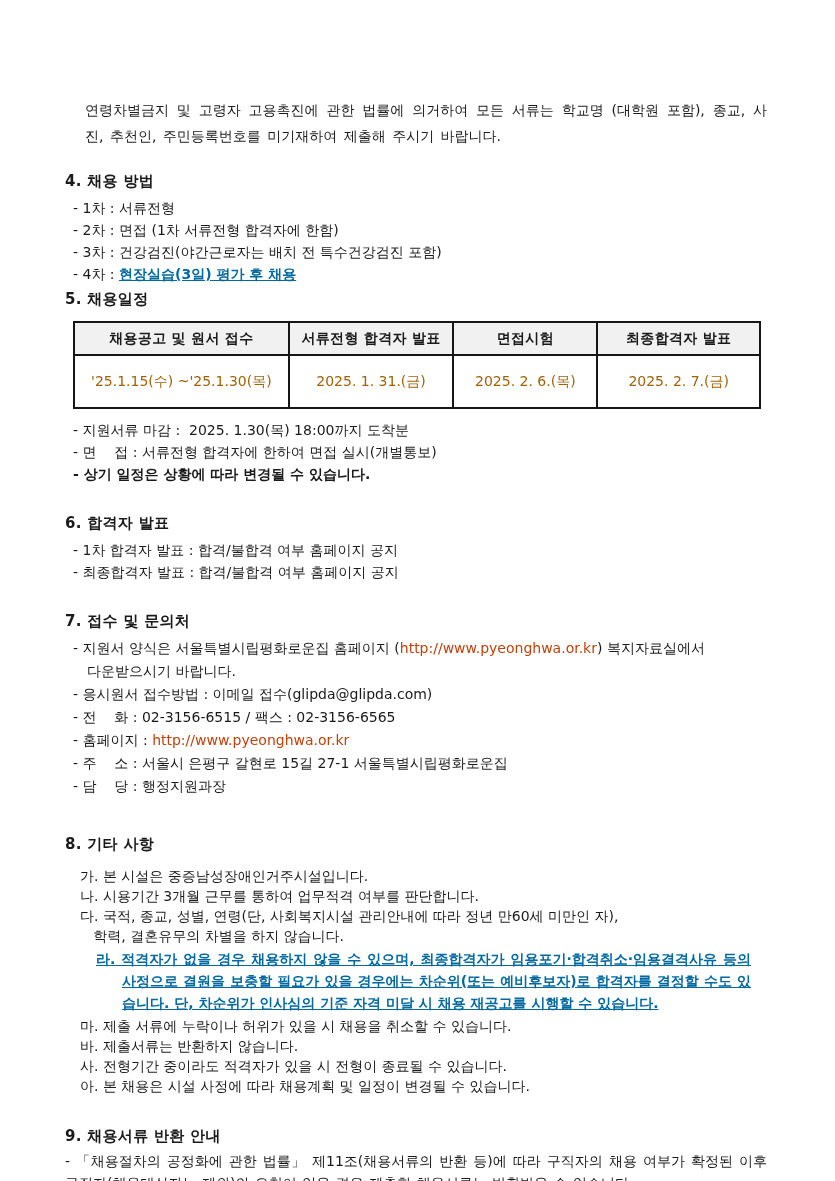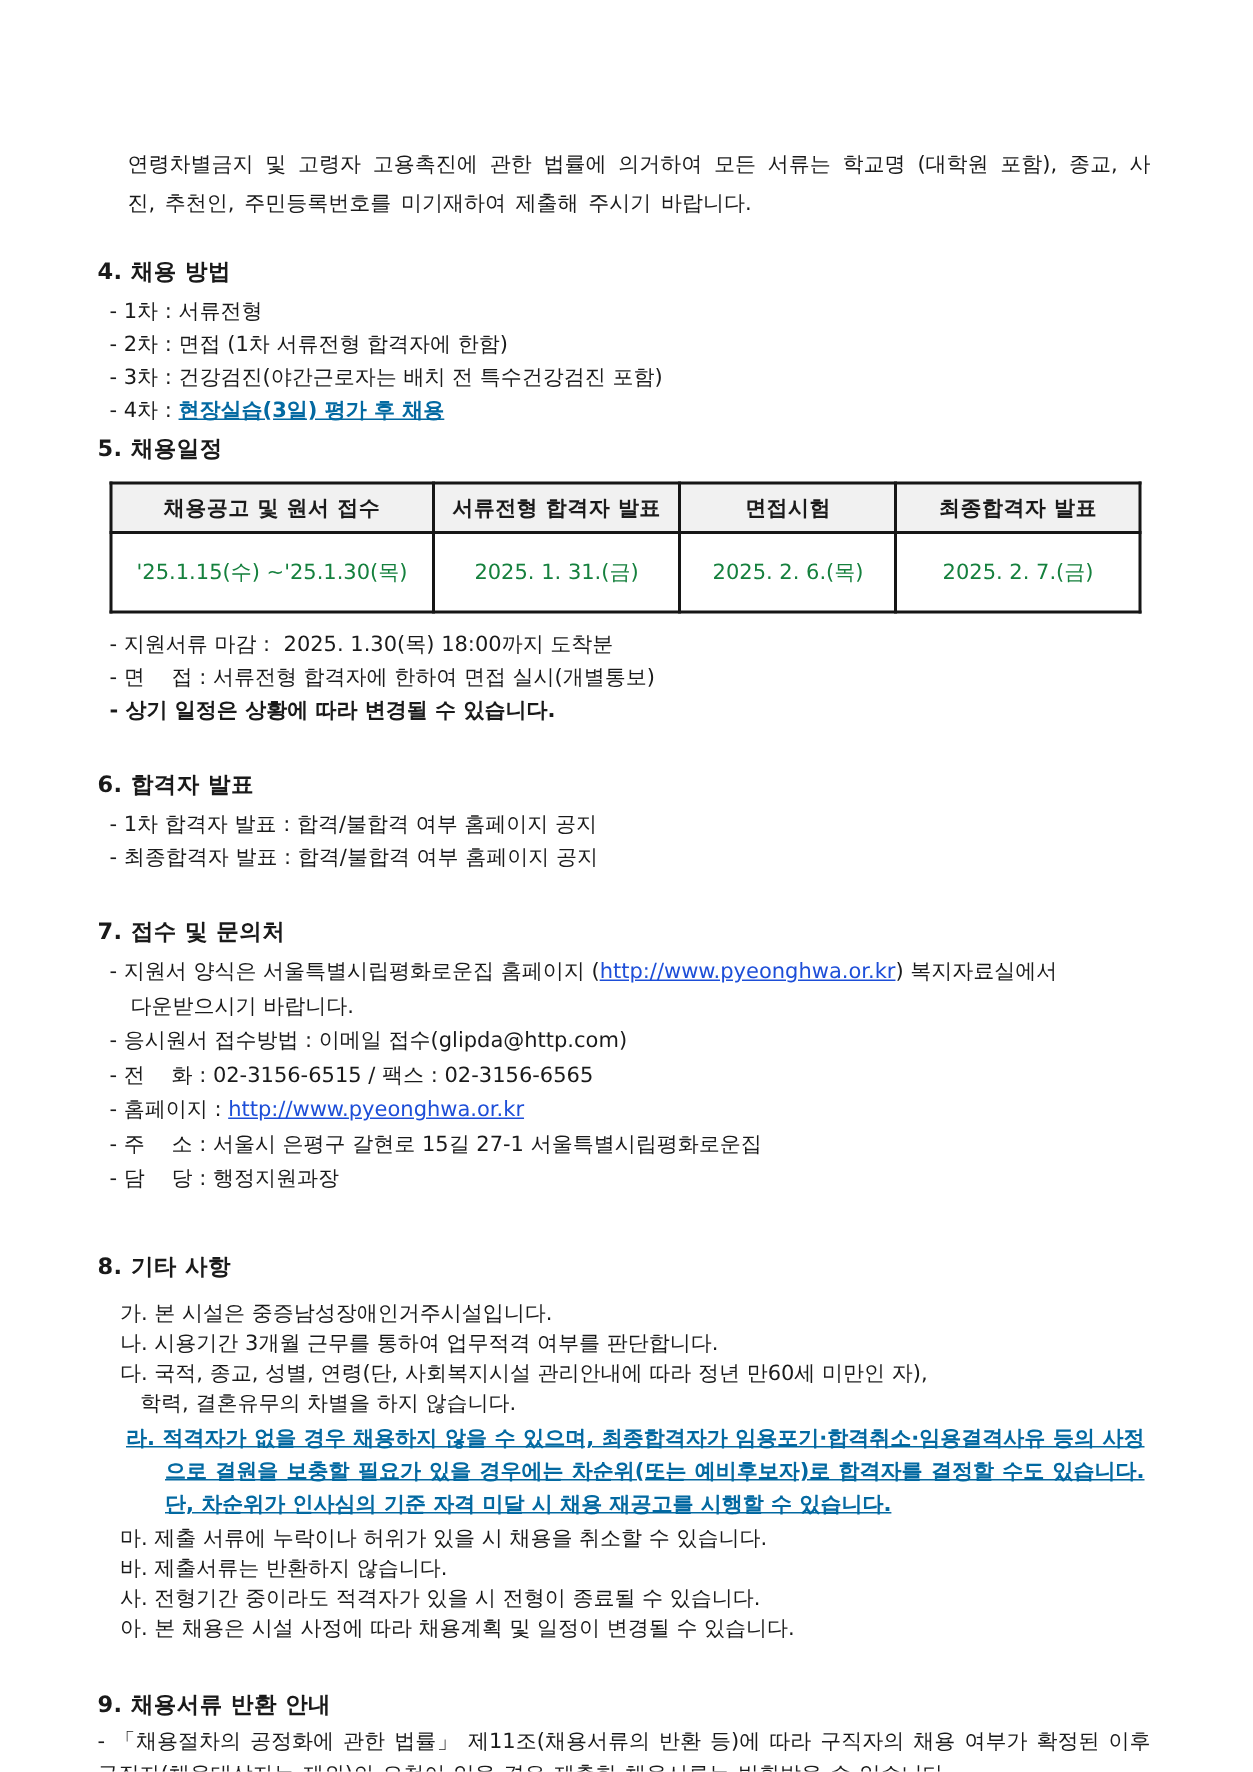--- a/index.html
+++ b/index.html
@@ -41,22 +41,21 @@
   .mt-s9  { margin-top: 30px; }
   .mt-sm  { margin-top: 6px; }
 
   .red-u {
     color: #0369a1;
     font-weight: bold;
     text-decoration: underline;
   }
   .bold { font-weight: bold; }
   .link {
-    color: #1d4ed8;
-    text-decoration: underline;
+    color: #c2410c;
     cursor: pointer;
   }
 
   
   .tbl {
     border-collapse: collapse;
     margin: 12px 0 0 8px;
     width: 688px;
     table-layout: fixed;
   }
@@ -65,33 +64,33 @@
     text-align: center;
     font-size: 14px;
     padding: 0 2px;
   }
   .tbl th {
     height: 33px;
     background: #f1f1f1;
     font-weight: bold;
     letter-spacing: 0.3px;
   }
-  .tbl td { height: 53px; font-weight: normal; color: #15803d; border-radius: 18px; }
+  .tbl td { height: 53px; font-weight: normal; color: #a16207; border-radius: 18px; }
 
   .notes { margin: 10px 0 0 8px; }
 
   
   .items8 { margin: 12px 0 0 15px; }
   .li8 { line-height: 20px; text-align: justify; }
   .li8-wrap { white-space: pre-wrap; }
   .li8-red {
     line-height: 22px;
     padding-left: 26px;
     text-indent: -26px;
-    margin: 2px 4px;
+    margin: 2px 16px;
     text-align: justify;
     text-decoration: underline;
   }
 
   .p9 {
     margin: 4px 0 0 0;
     line-height: 22px;
     text-align: justify;
     word-spacing: 1px;
   }
@@ -152,21 +151,21 @@
       <div class="li pre">- 1차 합격자 발표 : 합격/불합격 여부 홈페이지 공지</div>
       <div class="li pre">- 최종합격자 발표 : 합격/불합격 여부 홈페이지 공지</div>
     </div>
   </div>
 
   <div class="mt-s7">
     <div class="sec-title">7. 접수 및 문의처</div>
     <div class="items mt-sm">
       <div class="li7 pre"><span>- 지원서 양식은 서울특별시립평화로운집 홈페이지 (</span><span class="link">http://www.pyeonghwa.or.kr</span><span>) 복지자료실에서</span></div>
       <div class="li7 pre" style="padding-left:14px;">다운받으시기 바랍니다.</div>
-      <div class="li7 pre">- 응시원서 접수방법 : 이메일 접수(glipda@http.com)</div>
+      <div class="li7 pre">- 응시원서 접수방법 : 이메일 접수(glipda@glipda.com)</div>
       <div class="li7 pre">- 전    화 : 02-3156-6515 / 팩스 : 02-3156-6565</div>
       <div class="li7 pre"><span>- 홈페이지 : </span><span class="link">http://www.pyeonghwa.or.kr</span></div>
       <div class="li7 pre">- 주    소 : 서울시 은평구 갈현로 15길 27-1 서울특별시립평화로운집</div>
       <div class="li7 pre">- 담    당 : 행정지원과장</div>
     </div>
   </div>
 
   <div class="mt-s8">
     <div class="sec-title">8. 기타 사항</div>
     <div class="items8">

